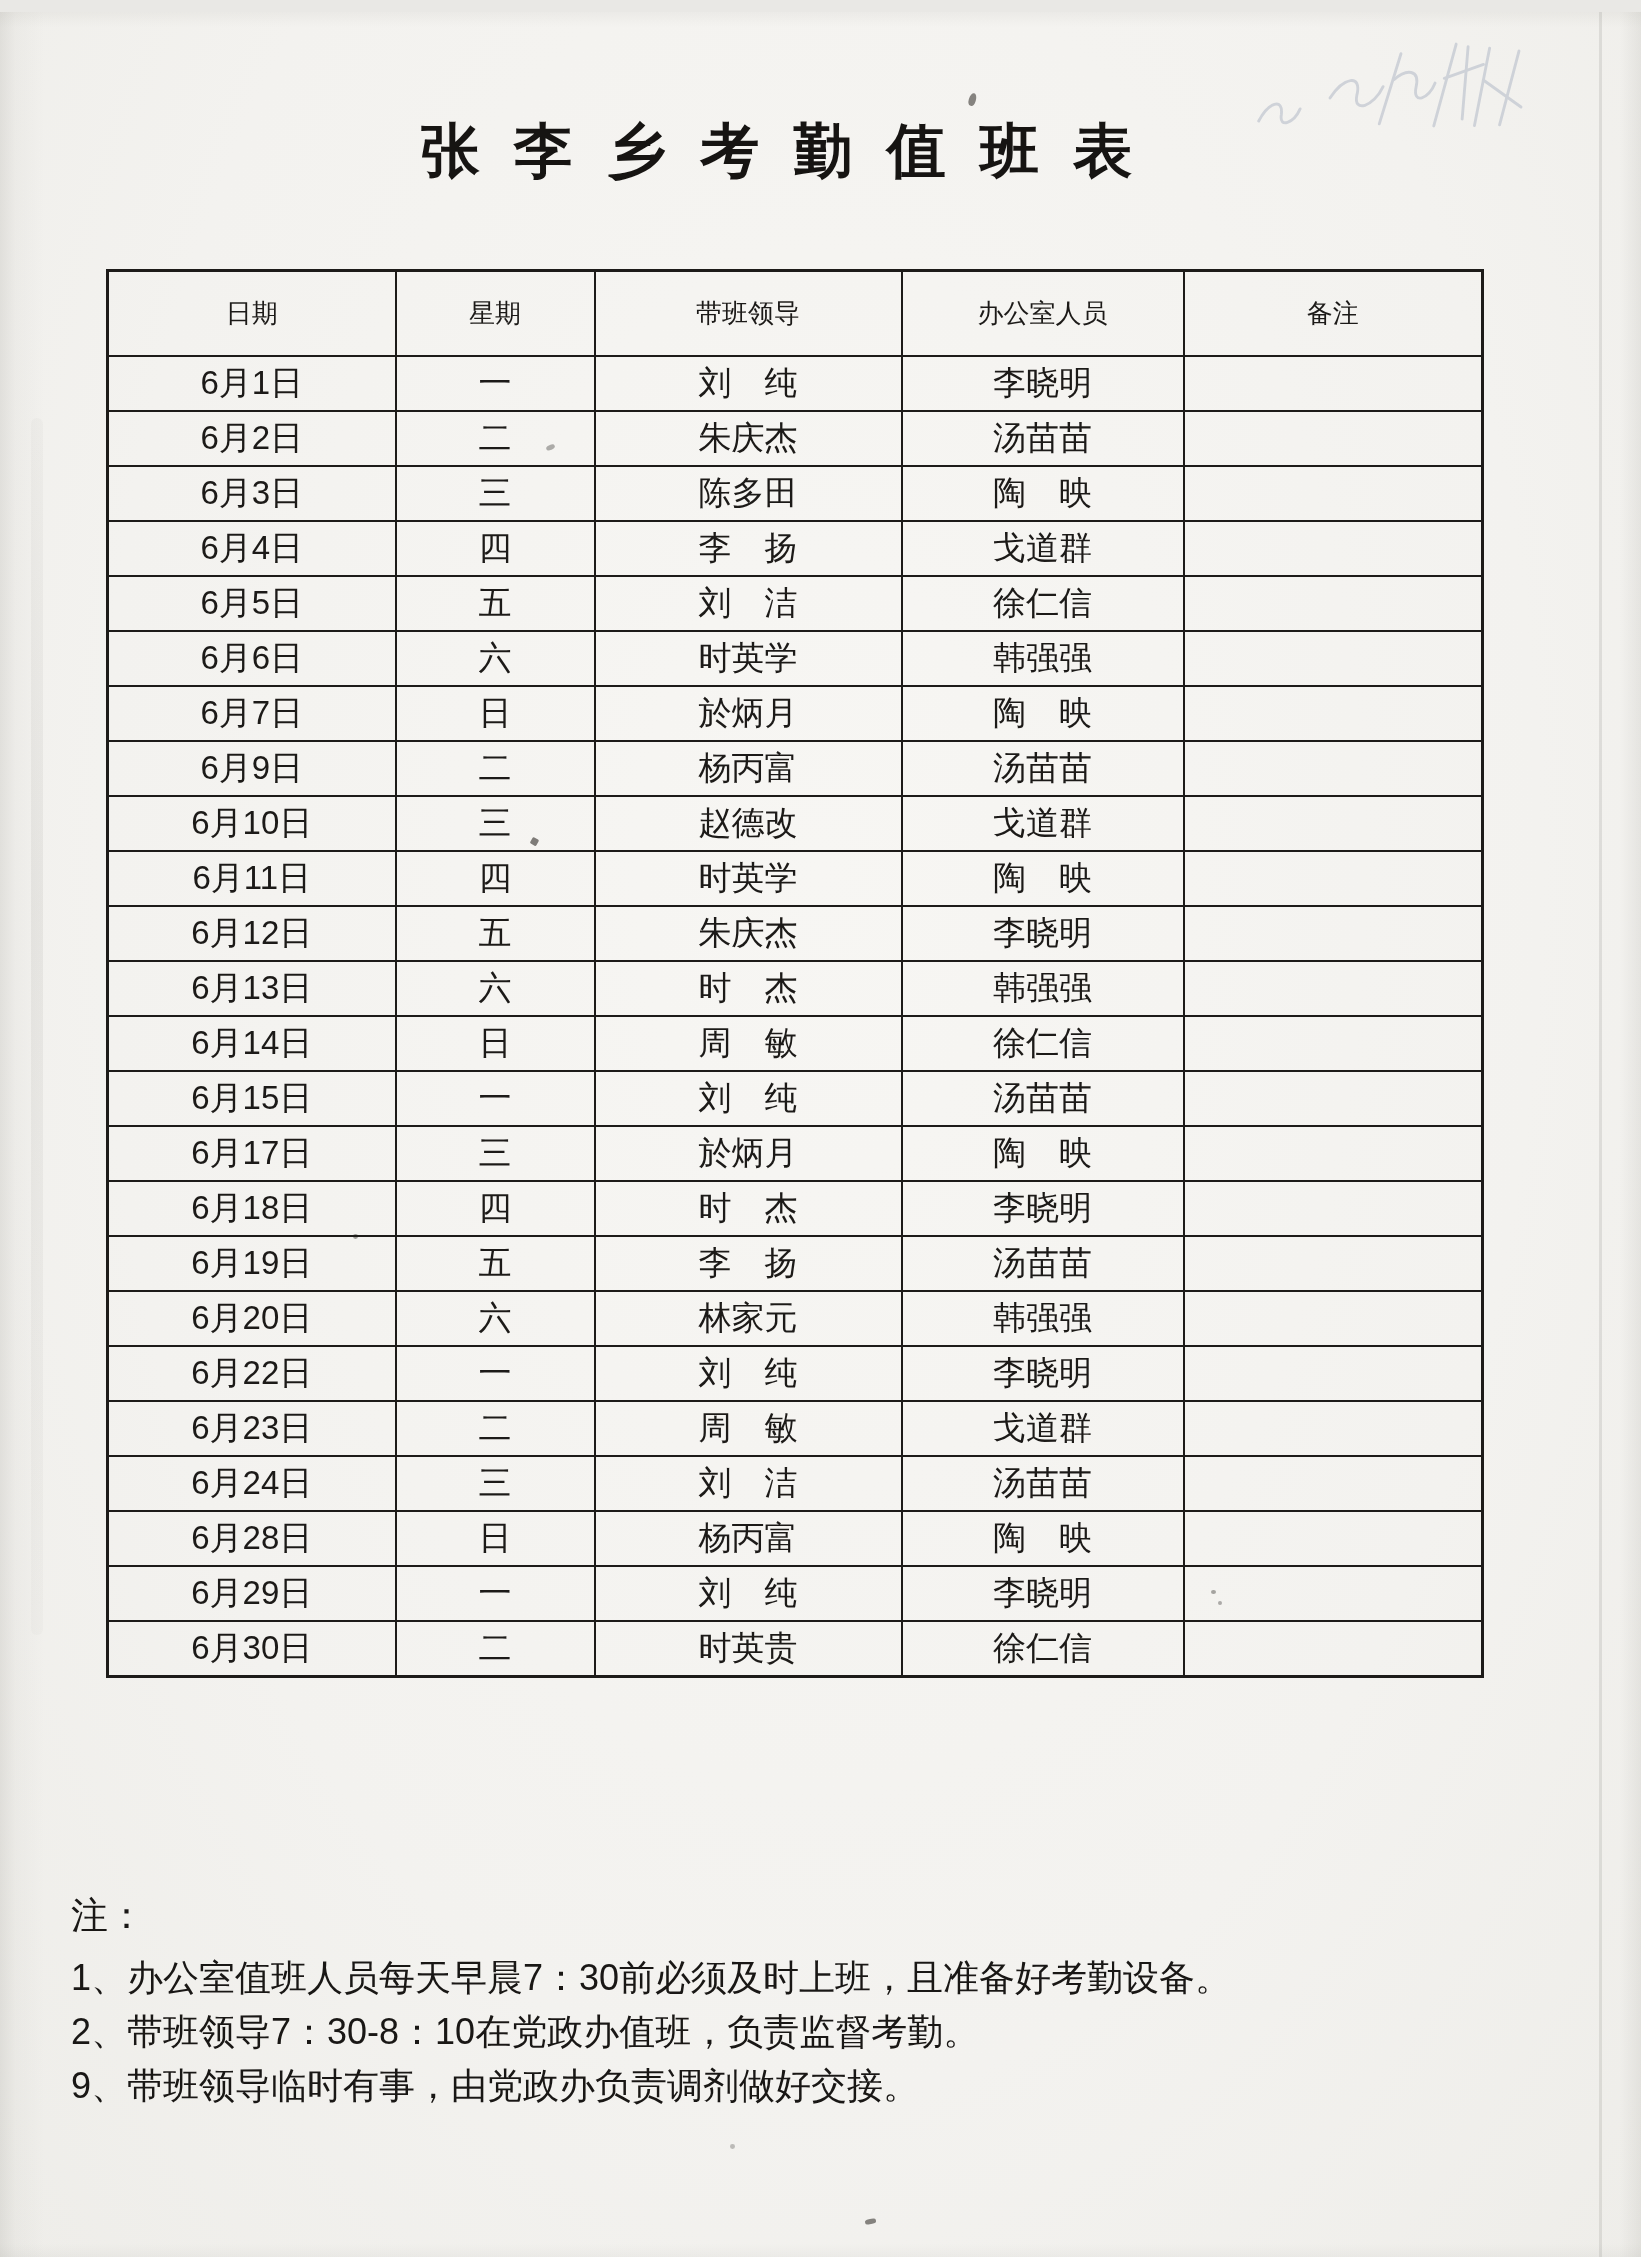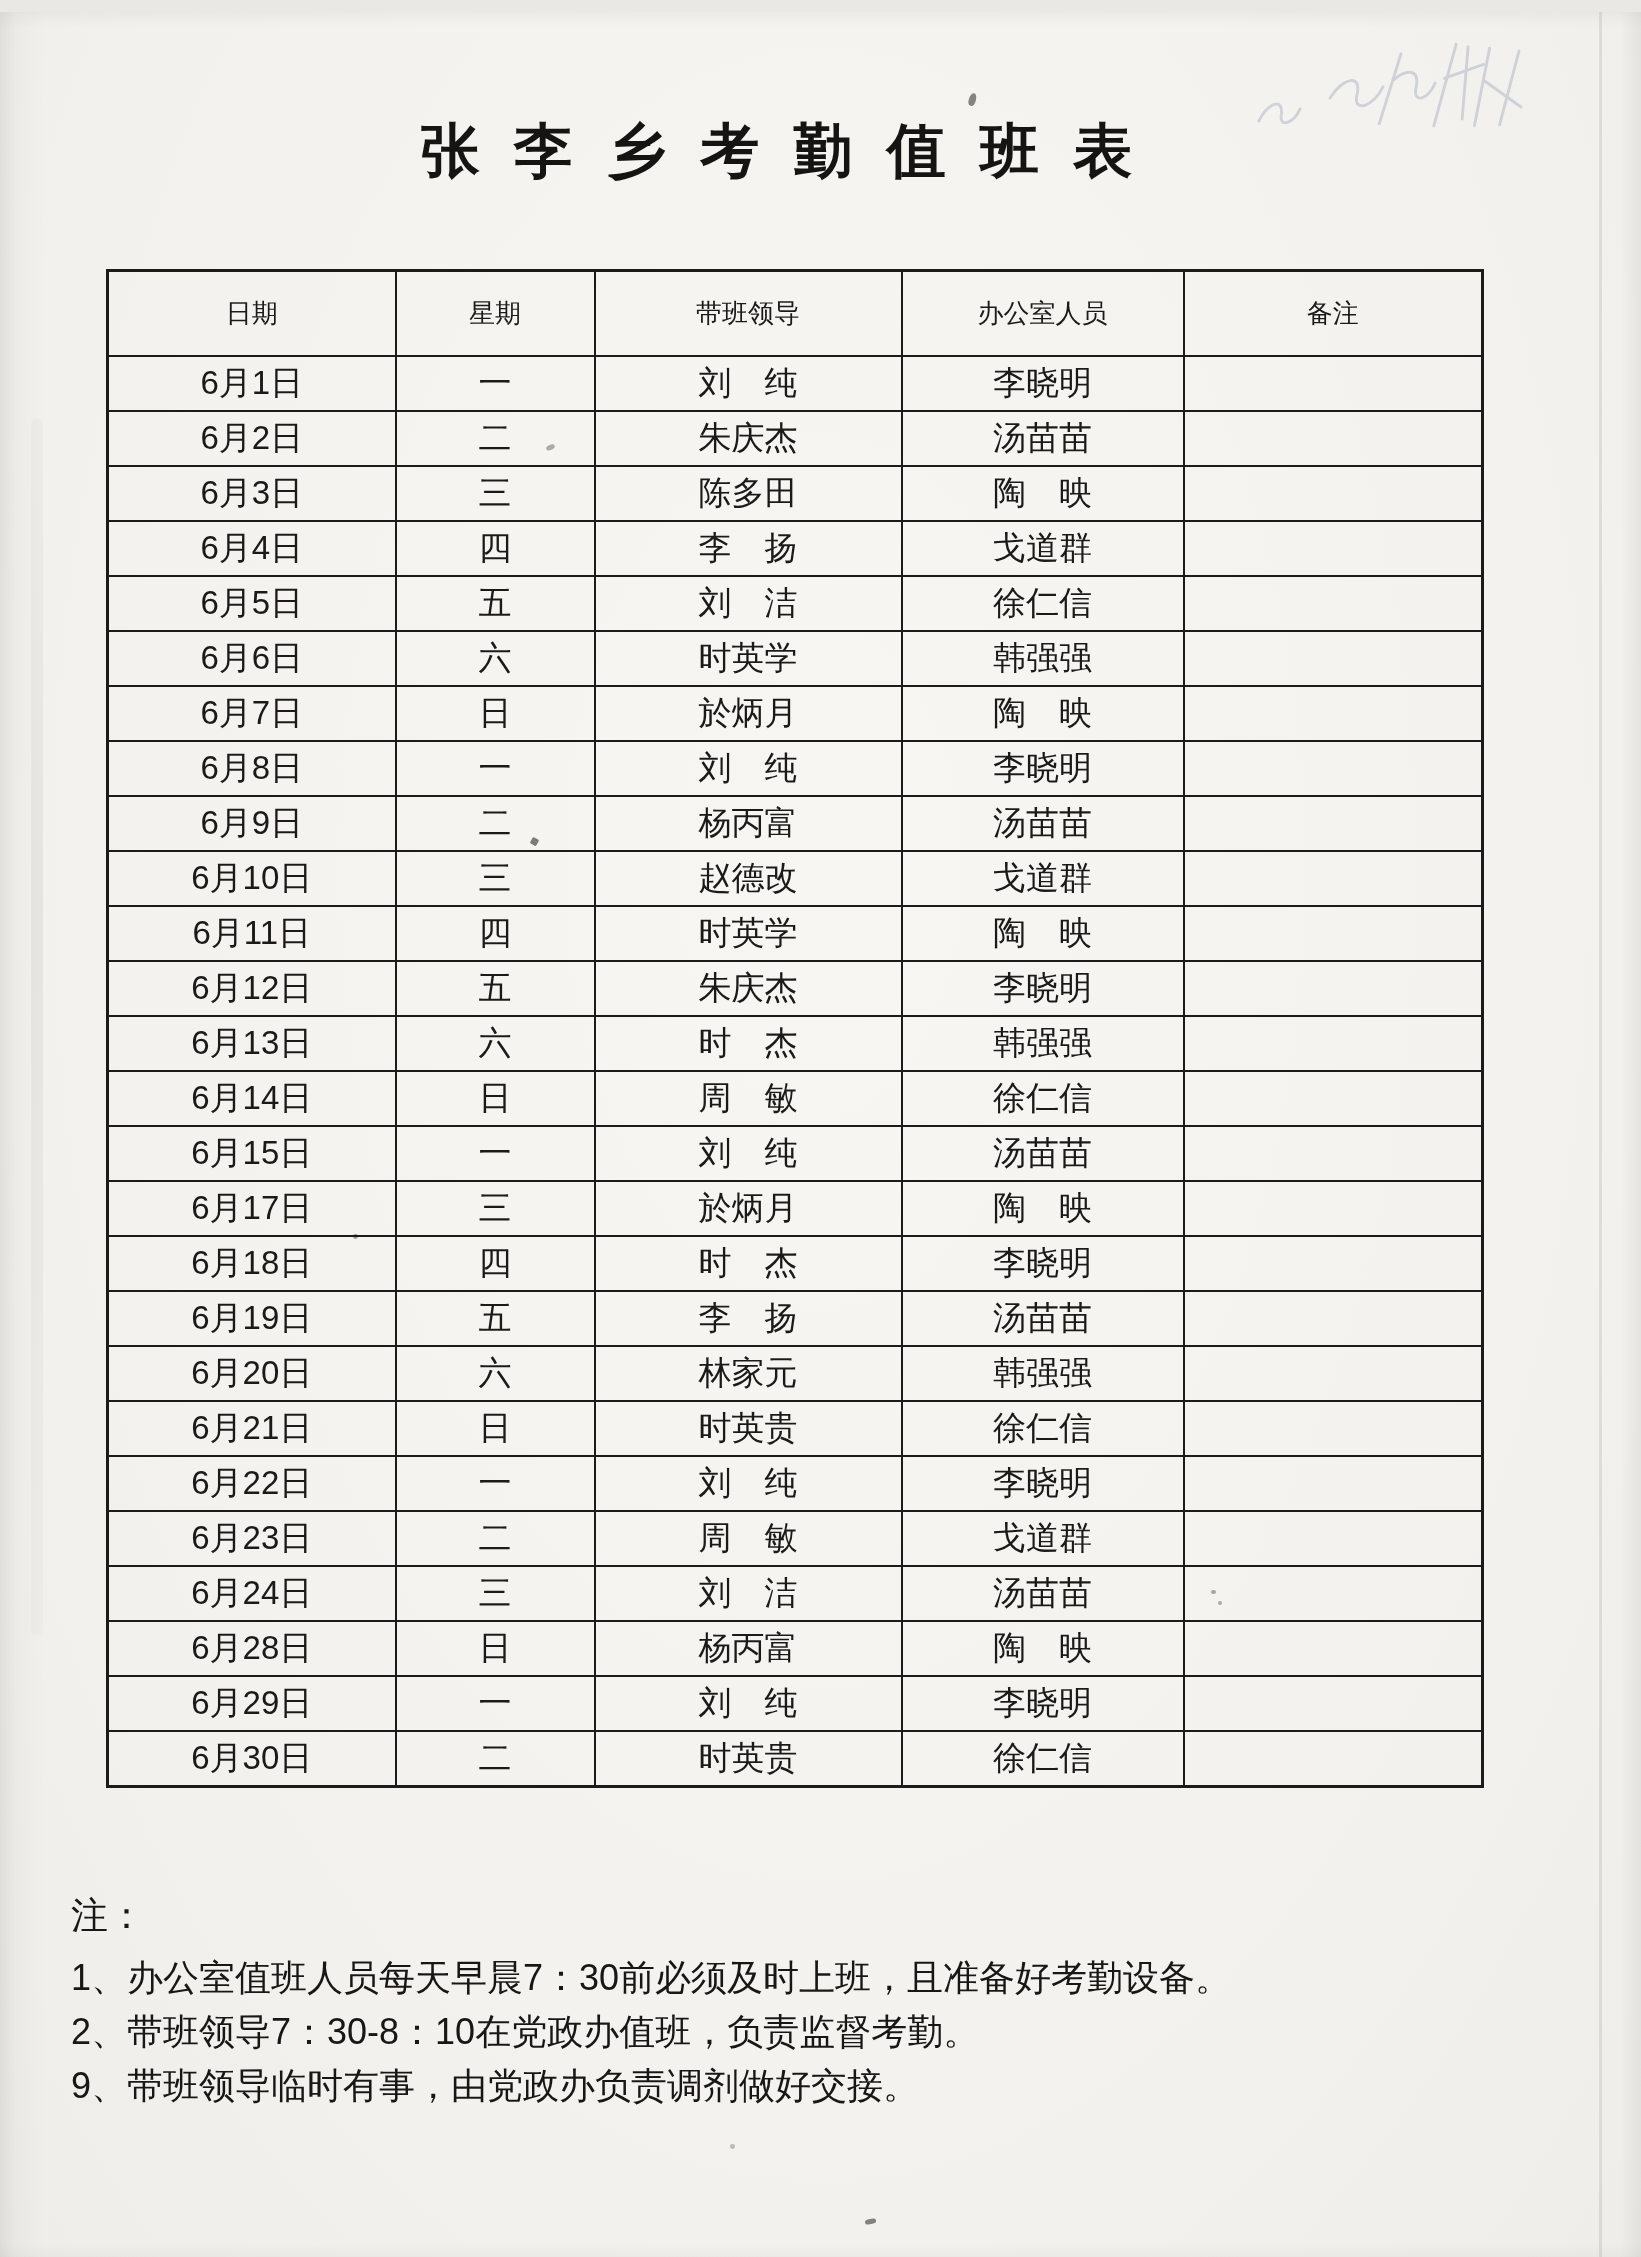--- a/index.html
+++ b/index.html
@@ -162,27 +162,20 @@
           <td></td>
         </tr>
         <tr>
           <td>6月7日</td>
           <td>日</td>
           <td>於炳月</td>
           <td>陶　映</td>
           <td></td>
         </tr>
         <tr>
-          <td>6月8日</td>
-          <td>一</td>
-          <td>刘　纯</td>
-          <td>李晓明</td>
-          <td></td>
-        </tr>
-        <tr>
           <td>6月9日</td>
           <td>二</td>
           <td>杨丙富</td>
           <td>汤苗苗</td>
           <td></td>
         </tr>
         <tr>
           <td>6月10日</td>
           <td>三</td>
           <td>赵德改</td>
@@ -243,27 +236,20 @@
           <td>五</td>
           <td>李　扬</td>
           <td>汤苗苗</td>
           <td></td>
         </tr>
         <tr>
           <td>6月20日</td>
           <td>六</td>
           <td>林家元</td>
           <td>韩强强</td>
-          <td></td>
-        </tr>
-        <tr>
-          <td>6月21日</td>
-          <td>日</td>
-          <td>时英贵</td>
-          <td>徐仁信</td>
           <td></td>
         </tr>
         <tr>
           <td>6月22日</td>
           <td>一</td>
           <td>刘　纯</td>
           <td>李晓明</td>
           <td></td>
         </tr>
         <tr>

